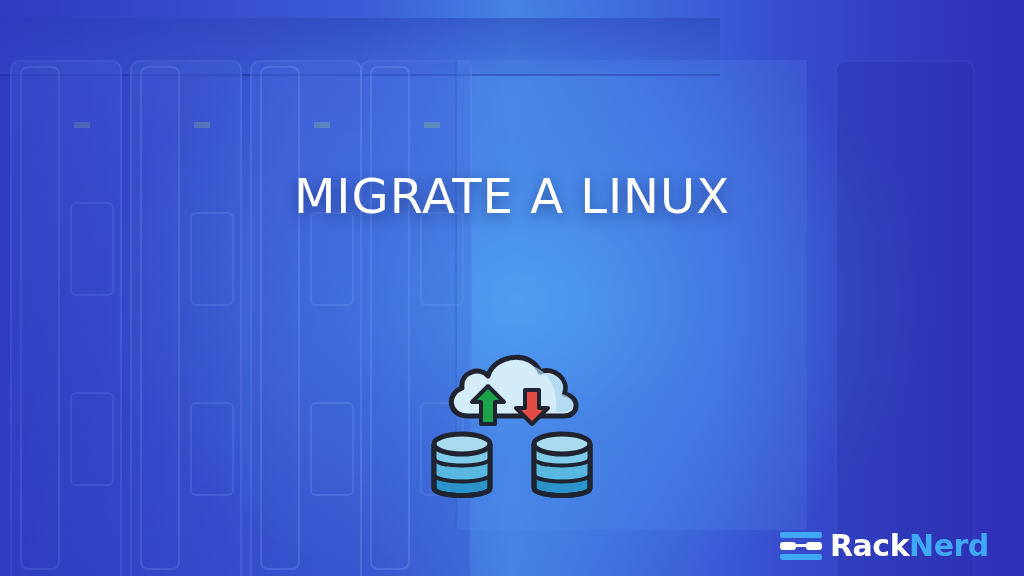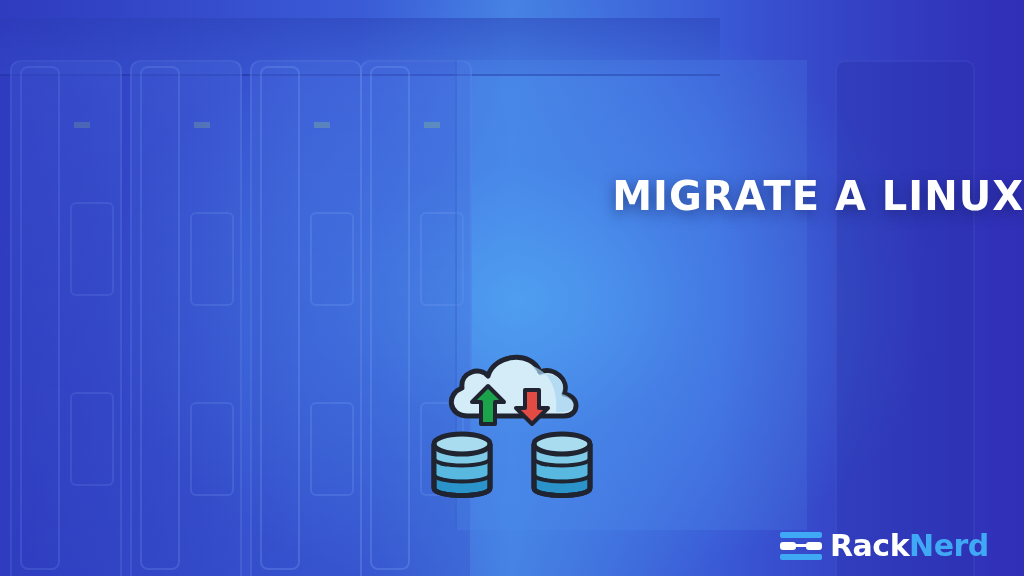--- a/index.html
+++ b/index.html
@@ -50,23 +50,23 @@
       border: 2px solid rgba(90,120,230,0.25); border-radius: 10px 10px 0 0;
       box-sizing: border-box;
     }
     .vignette {
       position: absolute; inset: 0;
       background: linear-gradient(90deg, rgba(40,40,180,0.35) 0%, rgba(0,0,0,0) 30%, rgba(0,0,0,0) 70%, rgba(45,35,175,0.45) 100%);
     }
 
     .title {
       position: absolute; left: 0; right: 0; top: 158px;
-      text-align: right; color: #ffffff;
-      font-family: "DejaVu Sans", sans-serif; font-weight: bold;
-      font-size: 40px; line-height: 76px; letter-spacing: 1px;
+      text-align: center; color: #ffffff;
+      font-family: "DejaVu Sans", sans-serif; font-weight: normal;
+      font-size: 48px; line-height: 76px; letter-spacing: 1px;
       text-shadow: 0 4px 14px rgba(20,30,90,0.55);
     }
     .title div { white-space: nowrap; }
 
     .illustration { position: absolute; left: 428px; top: 336px; width: 170px; height: 165px; }
 
     .brand {
       position: absolute; left: 778px; top: 528px; height: 36px;
       display: flex; align-items: center; gap: 6px;
     }

